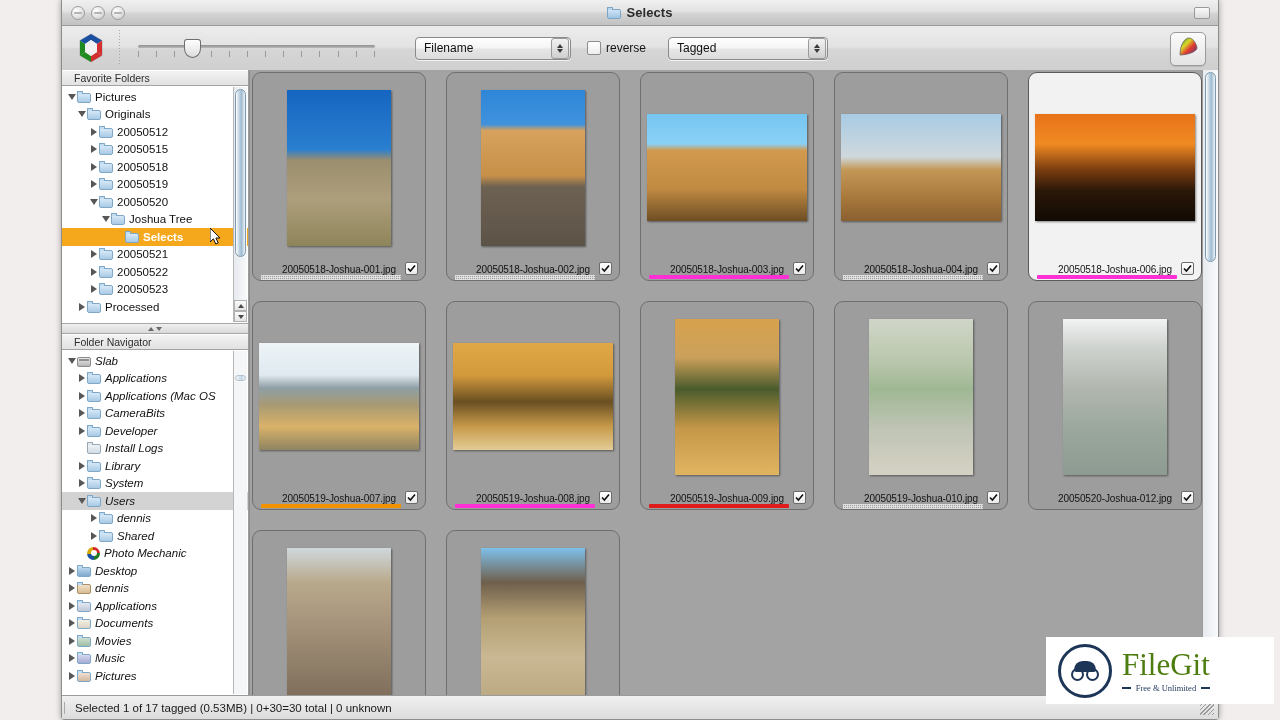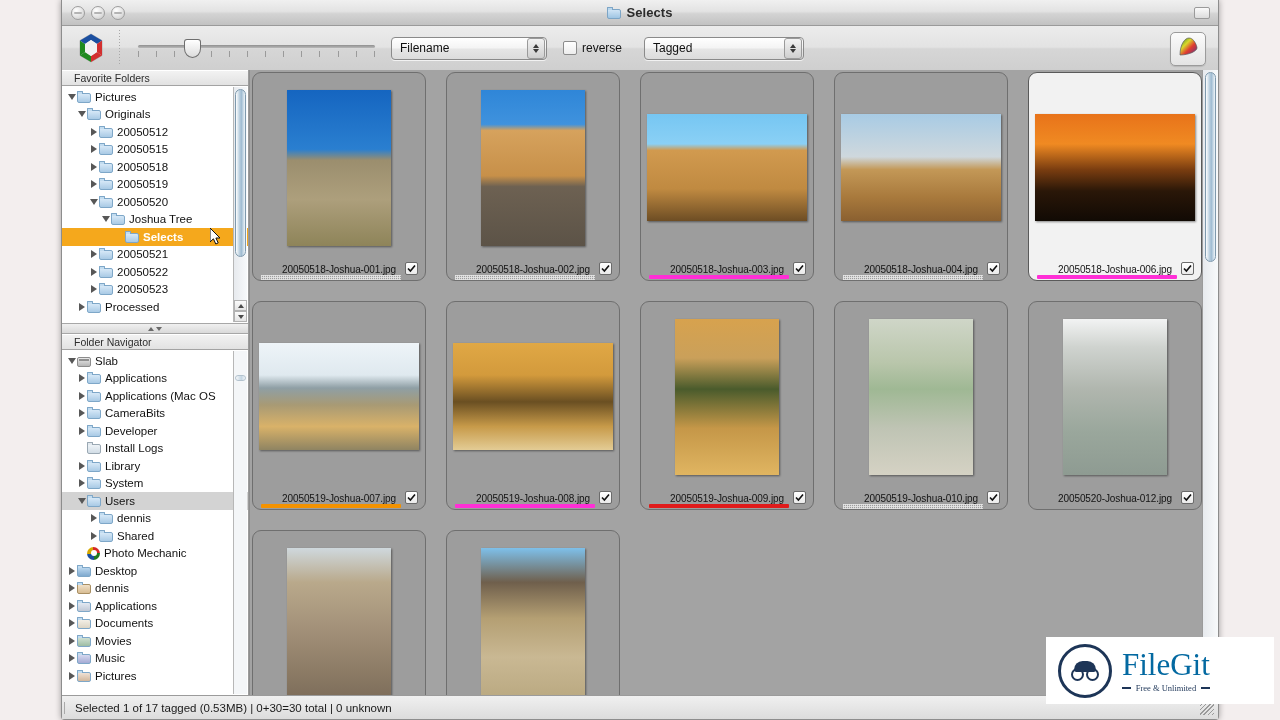--- a/index.html
+++ b/index.html
@@ -101,21 +101,21 @@
     background:linear-gradient(to bottom,#f2f2f2,#cfcfcf);
     border:1px solid #9a9a9a;
     display:flex;flex-direction:column;align-items:center;justify-content:center;gap:1px;
   }
   .popup .arrows b{
     display:block;width:0;height:0;border-left:3px solid transparent;border-right:3px solid transparent;
   }
   .popup .arrows b.up{ border-bottom:4px solid #3a3a3a; }
   .popup .arrows b.dn{ border-top:4px solid #3a3a3a; }
 
-  #sortPopup{ width:154px; margin-left:12px; }
+  #sortPopup{ width:154px; margin-left:36px; }
   #filterPopup{ width:158px; margin-left:22px; }
 
   .chk-wrap{ display:flex;align-items:center;gap:5px; margin-left:16px; font-size:12px;color:#141414;}
   .chkbox{ width:12px;height:12px;border:1px solid #8c8c8c;border-radius:2px;
     background:linear-gradient(to bottom,#ffffff,#ededed); }
 
   .cm-btn{
     position:absolute; right:12px; top:6px;
     width:34px;height:32px;border-radius:5px;
     background:linear-gradient(to bottom,#fbfbfb,#e4e4e4);
@@ -132,21 +132,21 @@
     border-right:1px solid #9b9b9b; box-sizing:border-box; }
 
   .pane-head{
     height:16px; font-size:10.5px; color:#2d2d2d;
     background:linear-gradient(to bottom,#f2f2f2,#e2e2e2);
     border-bottom:1px solid #a3a3a3; border-top:1px solid #ffffff;
     display:flex;align-items:center; padding-left:12px; box-sizing:border-box;
   }
   .tree-pane{ position:relative; background:#ffffff; overflow:hidden; }
   .tree-pane.fav{ height:237px; }
-  .tree-pane.nav{ flex:1; }
+  .tree-pane.nav{ flex:1;font-style:italic; }
   .tree{ font-size:11.5px; color:#111; padding:2px 0 0 0; position:relative; }
   .trow{ height:17.5px; display:flex; align-items:center; white-space:nowrap; padding-left:4px; }
   .trow.sel-amber{ background:#f5a81c; }
   .trow.sel-grey{ background:#d3d3d3; }
   .disc{ width:11px; flex:0 0 11px; display:flex;align-items:center;justify-content:center; }
   .disc i{ display:block; width:0;height:0; }
   .disc.closed i{ border-top:4px solid transparent;border-bottom:4px solid transparent;border-left:6px solid #575757; }
   .disc.open i{ border-left:4px solid transparent;border-right:4px solid transparent;border-top:6px solid #575757; }
   .fico{ width:14px;height:12px;position:relative;flex:0 0 14px; margin-right:3px; }
   .fico::before{ content:"";position:absolute;left:0;top:2px;width:14px;height:10px;border-radius:1px 2px 2px 2px;
@@ -297,21 +297,21 @@
   }
   .wm-bino{ position:relative; width:28px; height:20px; }
   .wm-bino::before,.wm-bino::after{
     content:""; position:absolute; bottom:0; width:13px;height:13px;border-radius:50%;
     border:2px solid #1d3557; box-sizing:border-box;
   }
   .wm-bino::before{ left:0; }
   .wm-bino::after{ right:0; }
   .wm-cap{ position:absolute;left:3px;top:0;width:22px;height:11px;border-radius:11px 11px 3px 3px;background:#1d3557; }
   .wm-right{ display:flex;flex-direction:column; }
-  .wm-name{ font-family:"Liberation Serif", serif; font-size:31px; color:#0369a1; line-height:1; }
+  .wm-name{ font-family:"Liberation Serif", serif; font-size:31px; color:#4d7c0f; line-height:1; }
   .wm-sub{ display:flex;align-items:center;gap:5px; margin-top:3px; }
   .wm-sub .ln{ flex:1;height:2px;background:#1d3557;}
   .wm-sub .tx{ font-family:"Liberation Serif", serif; font-size:8.5px; color:#1d3557; white-space:nowrap;}
 
   
   .cursor{ position:absolute; left:210px; top:228px; width:12px;height:18px; }
 </style>
 </head>
 <body>
 

